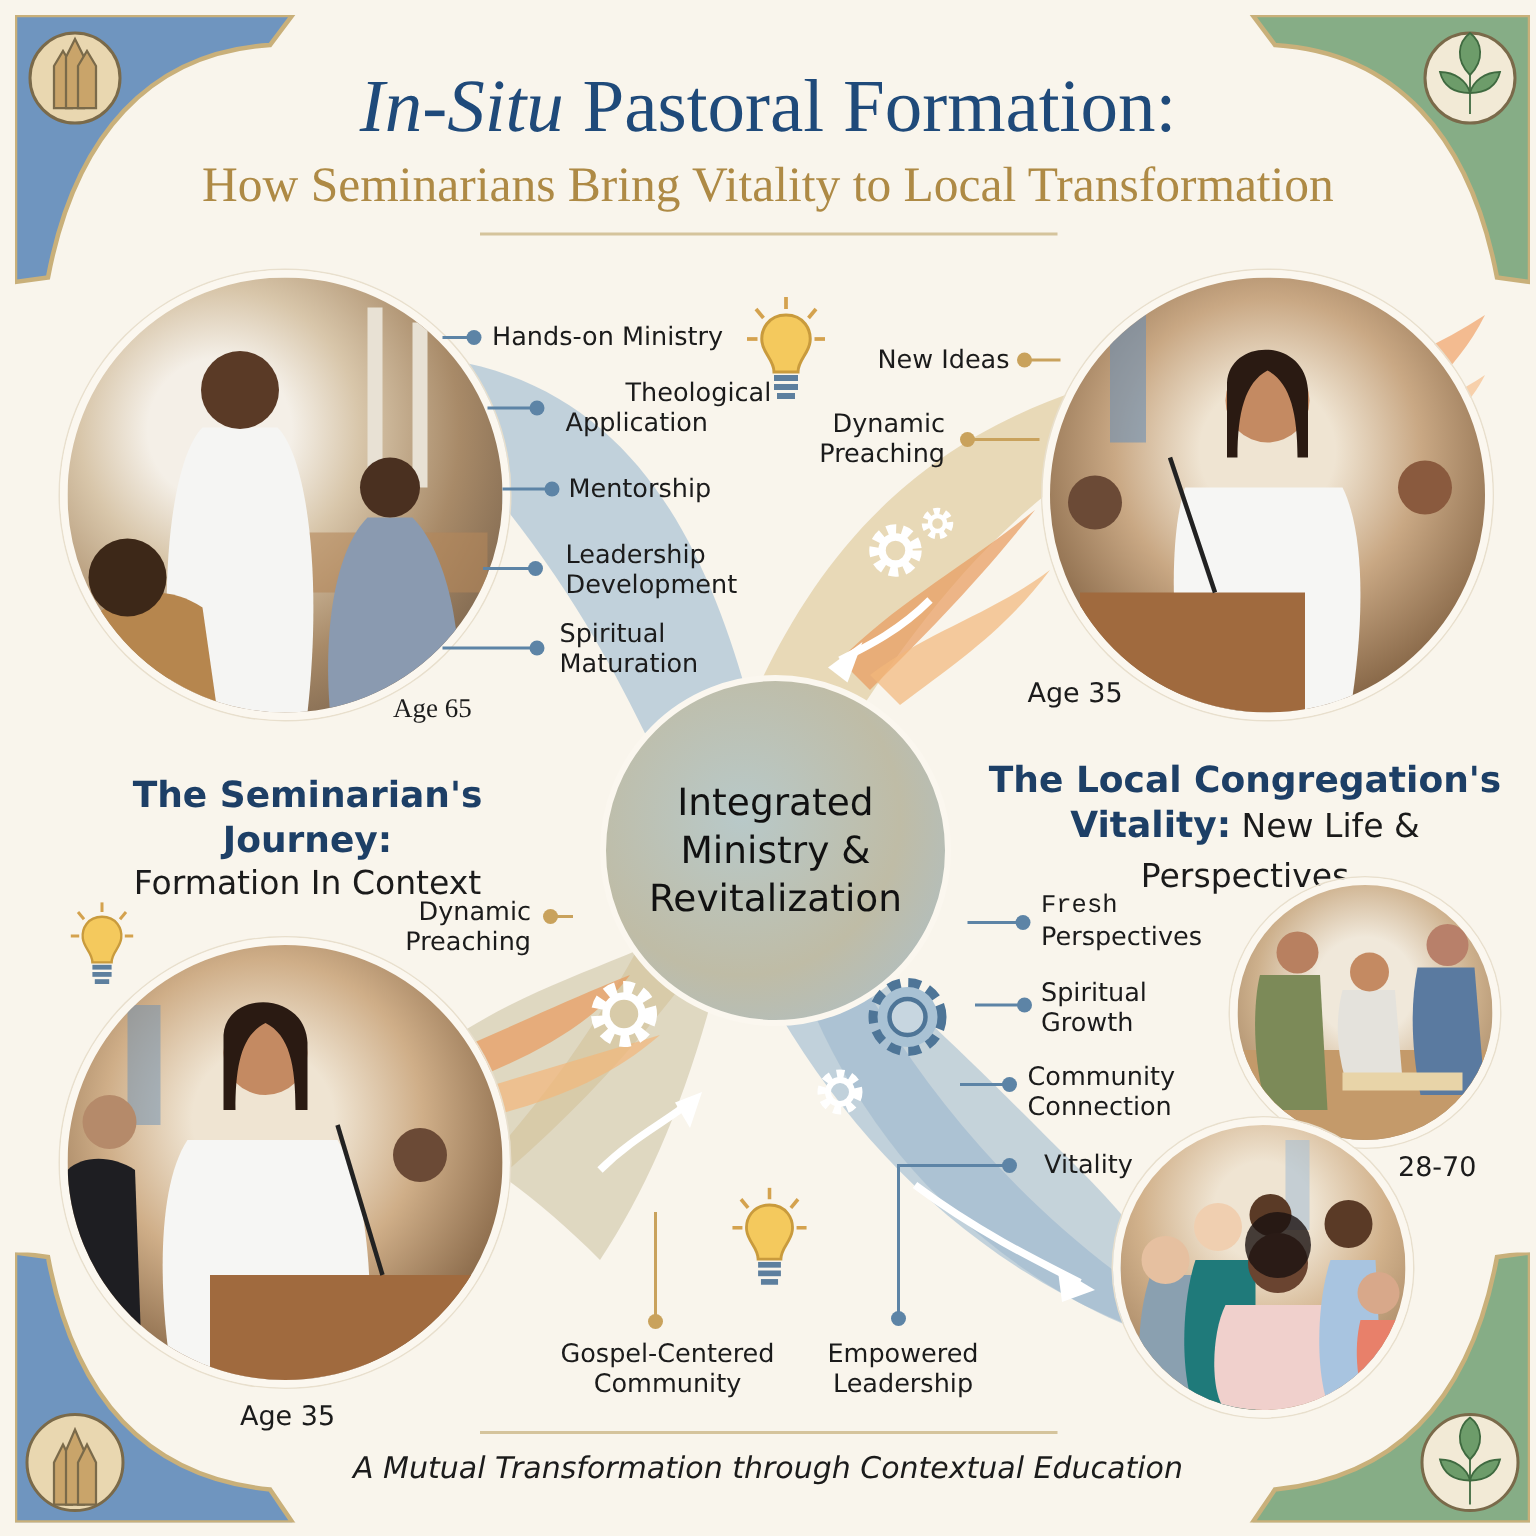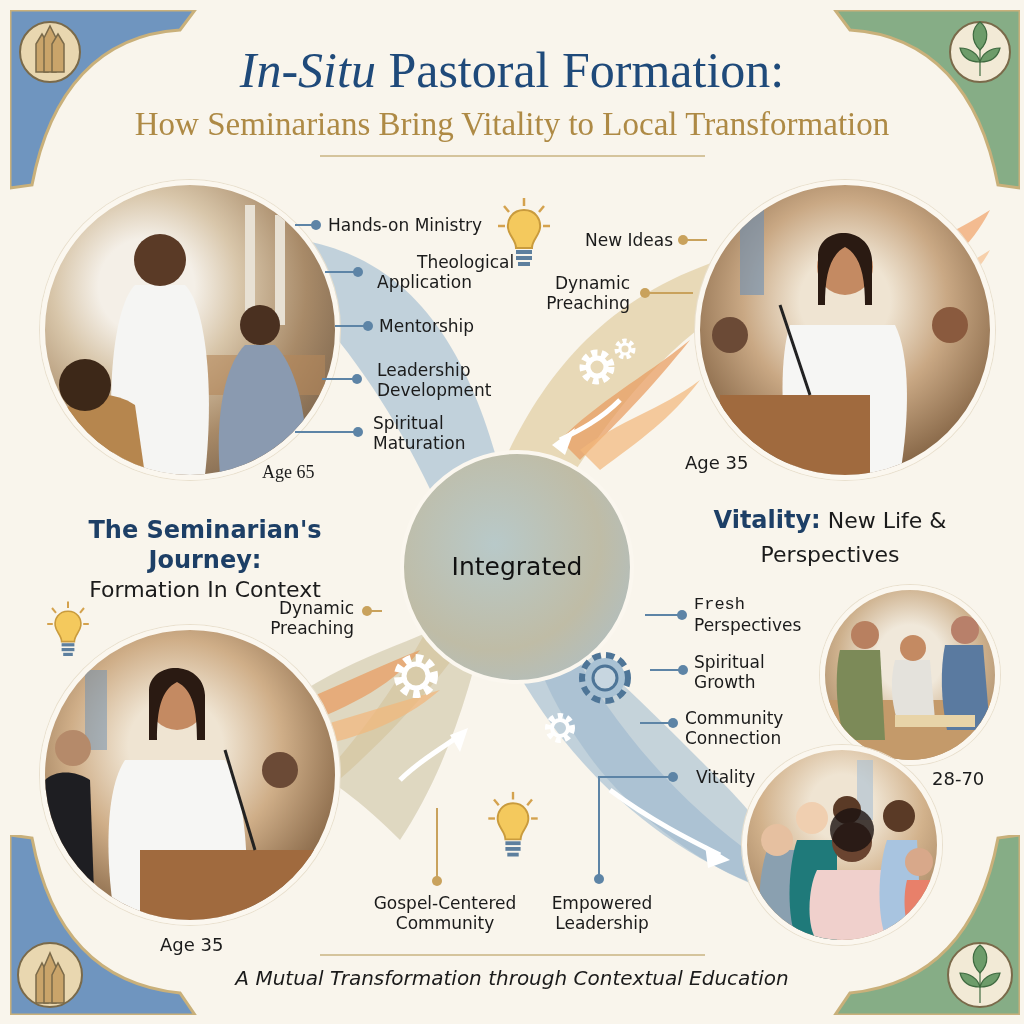--- a/index.html
+++ b/index.html
@@ -184,29 +184,32 @@
     <circle cx="23" cy="23" r="9" fill="none" stroke="#fff" stroke-width="5"></circle>
 </svg>
 <svg class="abs" style="left:612px;top:336px" width="26" height="26" viewBox="0 0 26 26">
   <circle cx="13" cy="13" r="8" fill="none" stroke="#fff" stroke-width="5" stroke-dasharray="4 3"></circle>
     <circle cx="13" cy="13" r="5" fill="none" stroke="#fff" stroke-width="3"></circle>
 </svg>
 
 <div class="abs center-circle" style="left:400px;top:450px;width:226px;height:226px;background:radial-gradient(circle at 40% 40%, #b8c9c9 0%, #bfbca6 55%, #a9c0cf 100%);">
   <div>
     <div>Integrated</div>
+    <div>Ministry &amp;</div>
+    <div>Revitalization</div>
   </div>
 </div>
 
 <div class="abs" style="left:40px;top:515px;width:330px;text-align:center;">
   <div class="heading">The Seminarian's Journey:</div>
   <div class="headsub" style="line-height:30px;">Formation In Context</div>
 </div>
 
 <div class="abs" style="left:650px;top:505px;width:360px;text-align:center;">
+  <div class="heading">The Local Congregation's</div>
   <div style="line-height:32px;"><span class="heading">Vitality:</span><span class="headsub"> New Life &amp; Perspectives</span></div>
 </div>
 
 <svg class="abs" style="left:40px;top:600px" width="56" height="64" viewBox="0 0 56 80">
   <g stroke="#d4a24e" stroke-width="2.5">
       <line x1="28" y1="2" x2="28" y2="10"></line>
       <line x1="8" y1="10" x2="13" y2="16"></line>
       <line x1="48" y1="10" x2="43" y2="16"></line>
       <line x1="2" y1="30" x2="9" y2="30"></line>
       <line x1="47" y1="30" x2="54" y2="30"></line>

